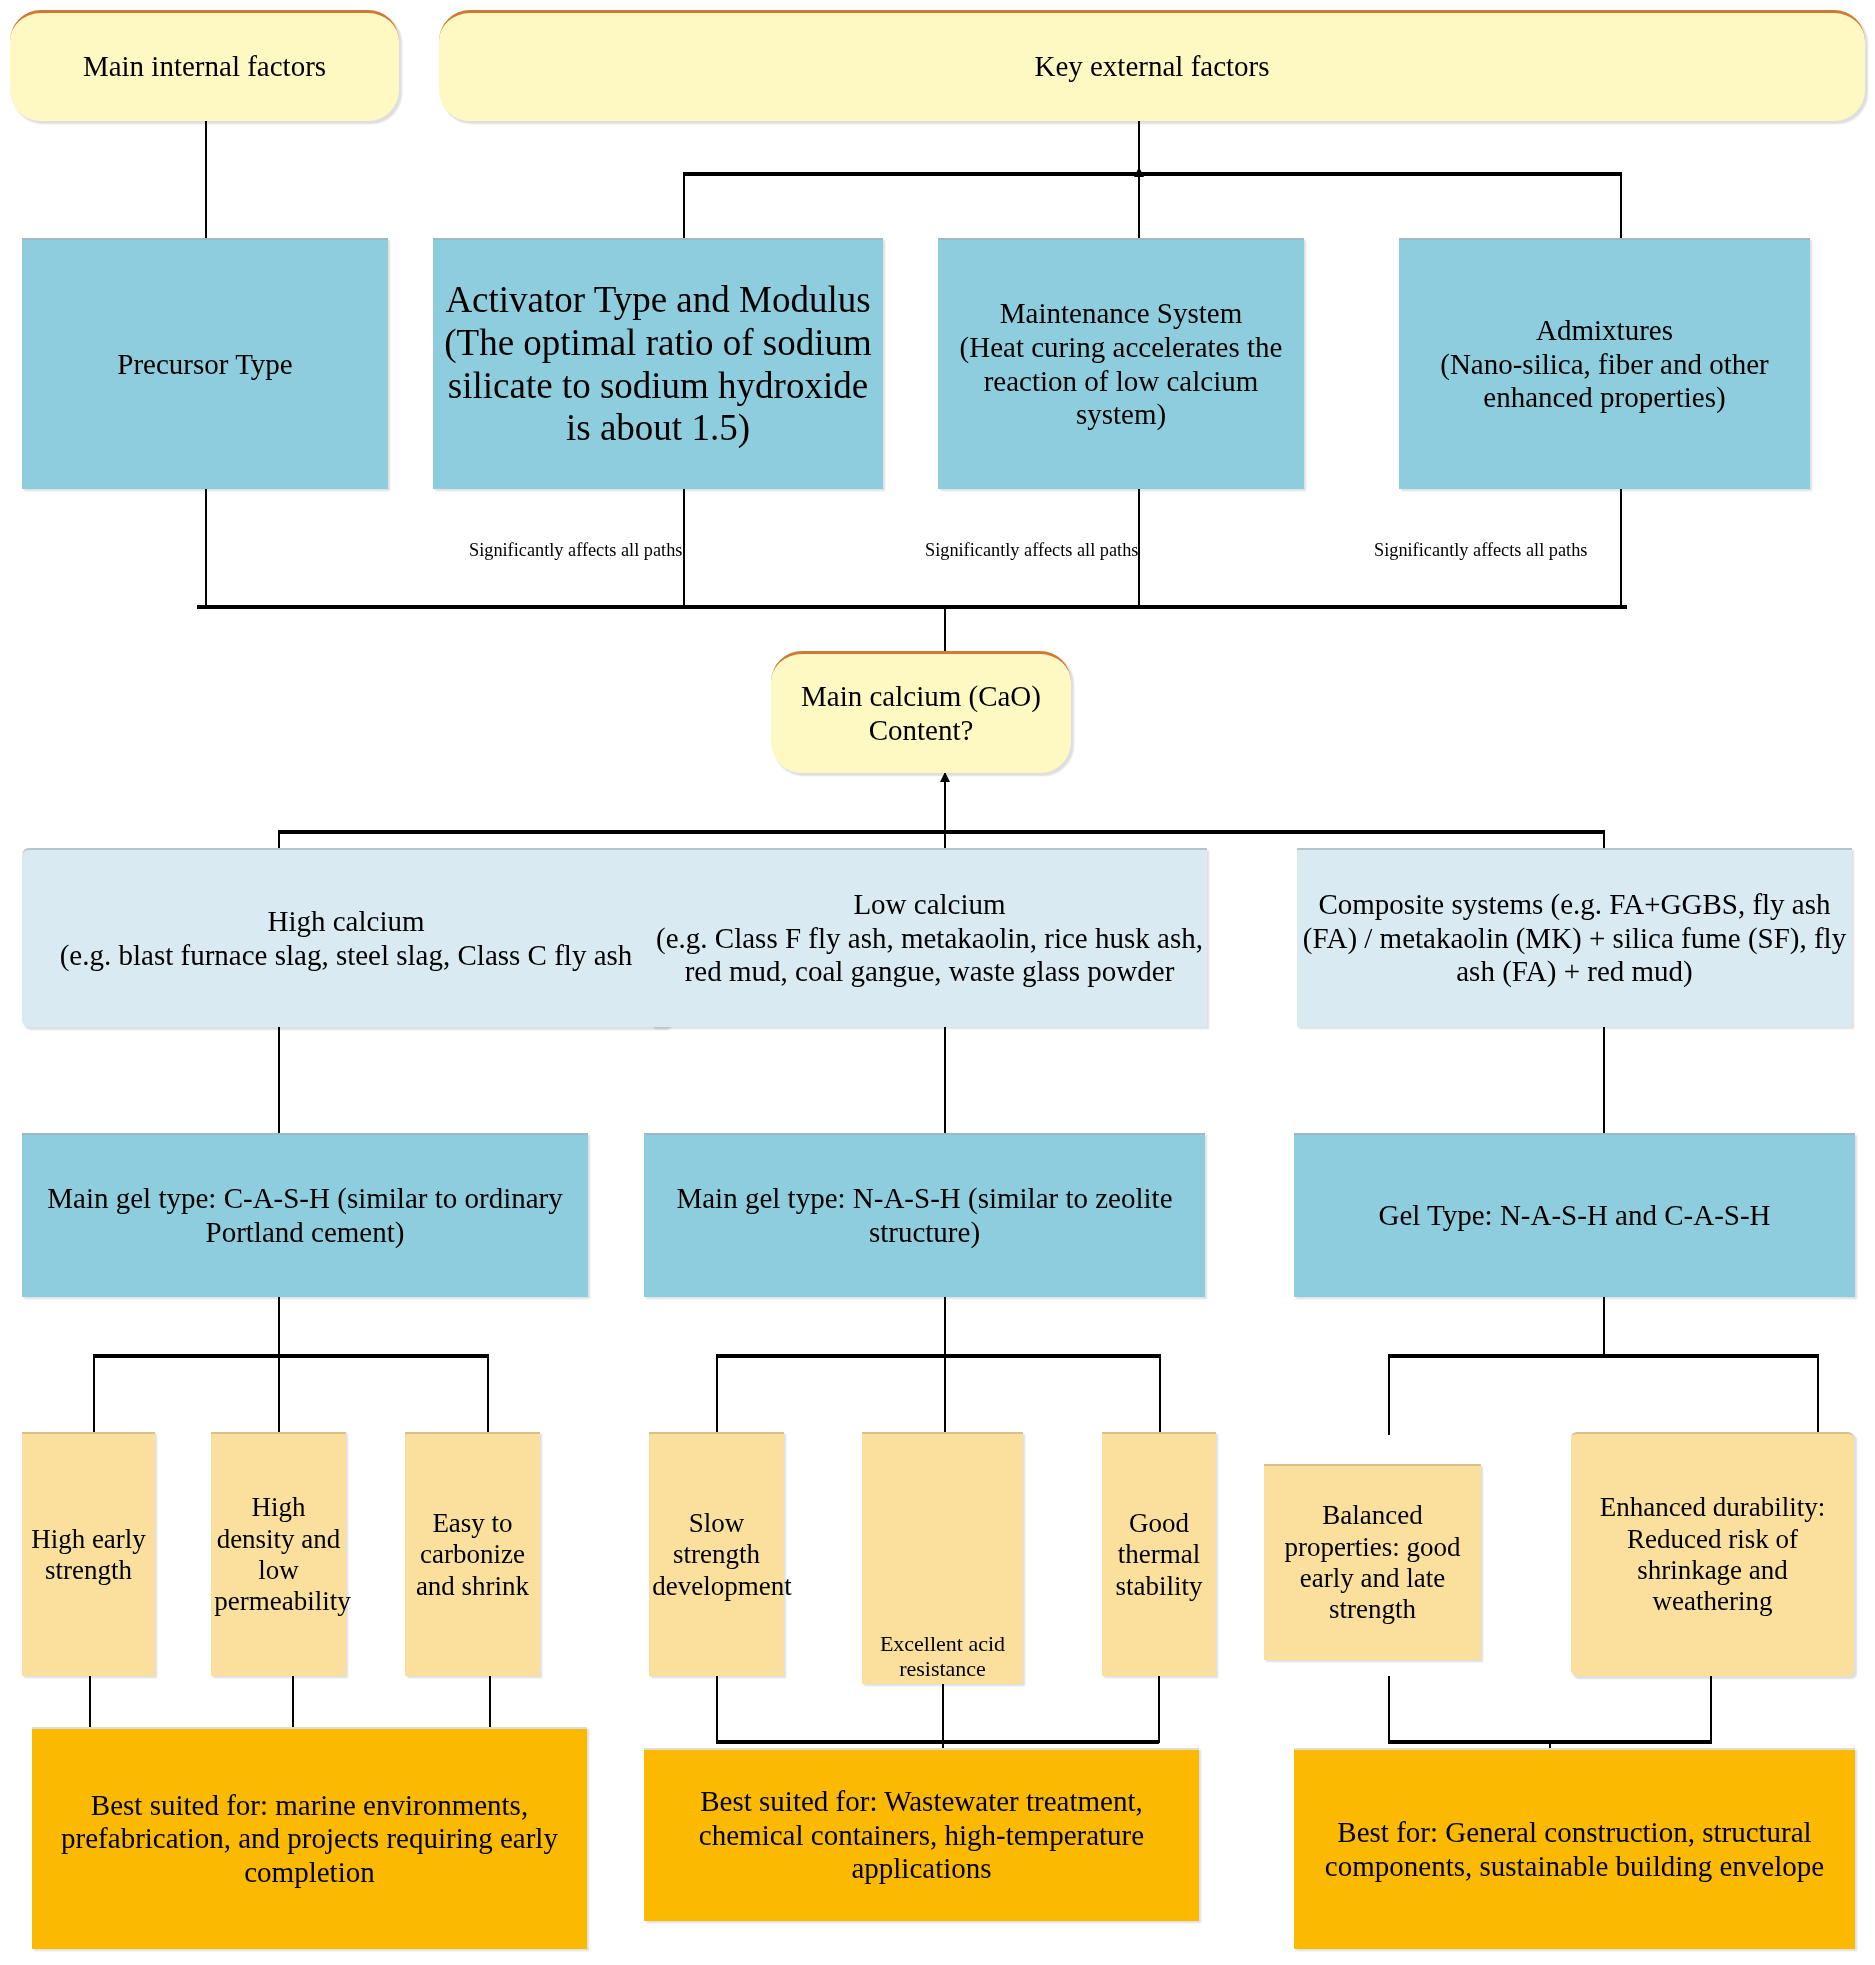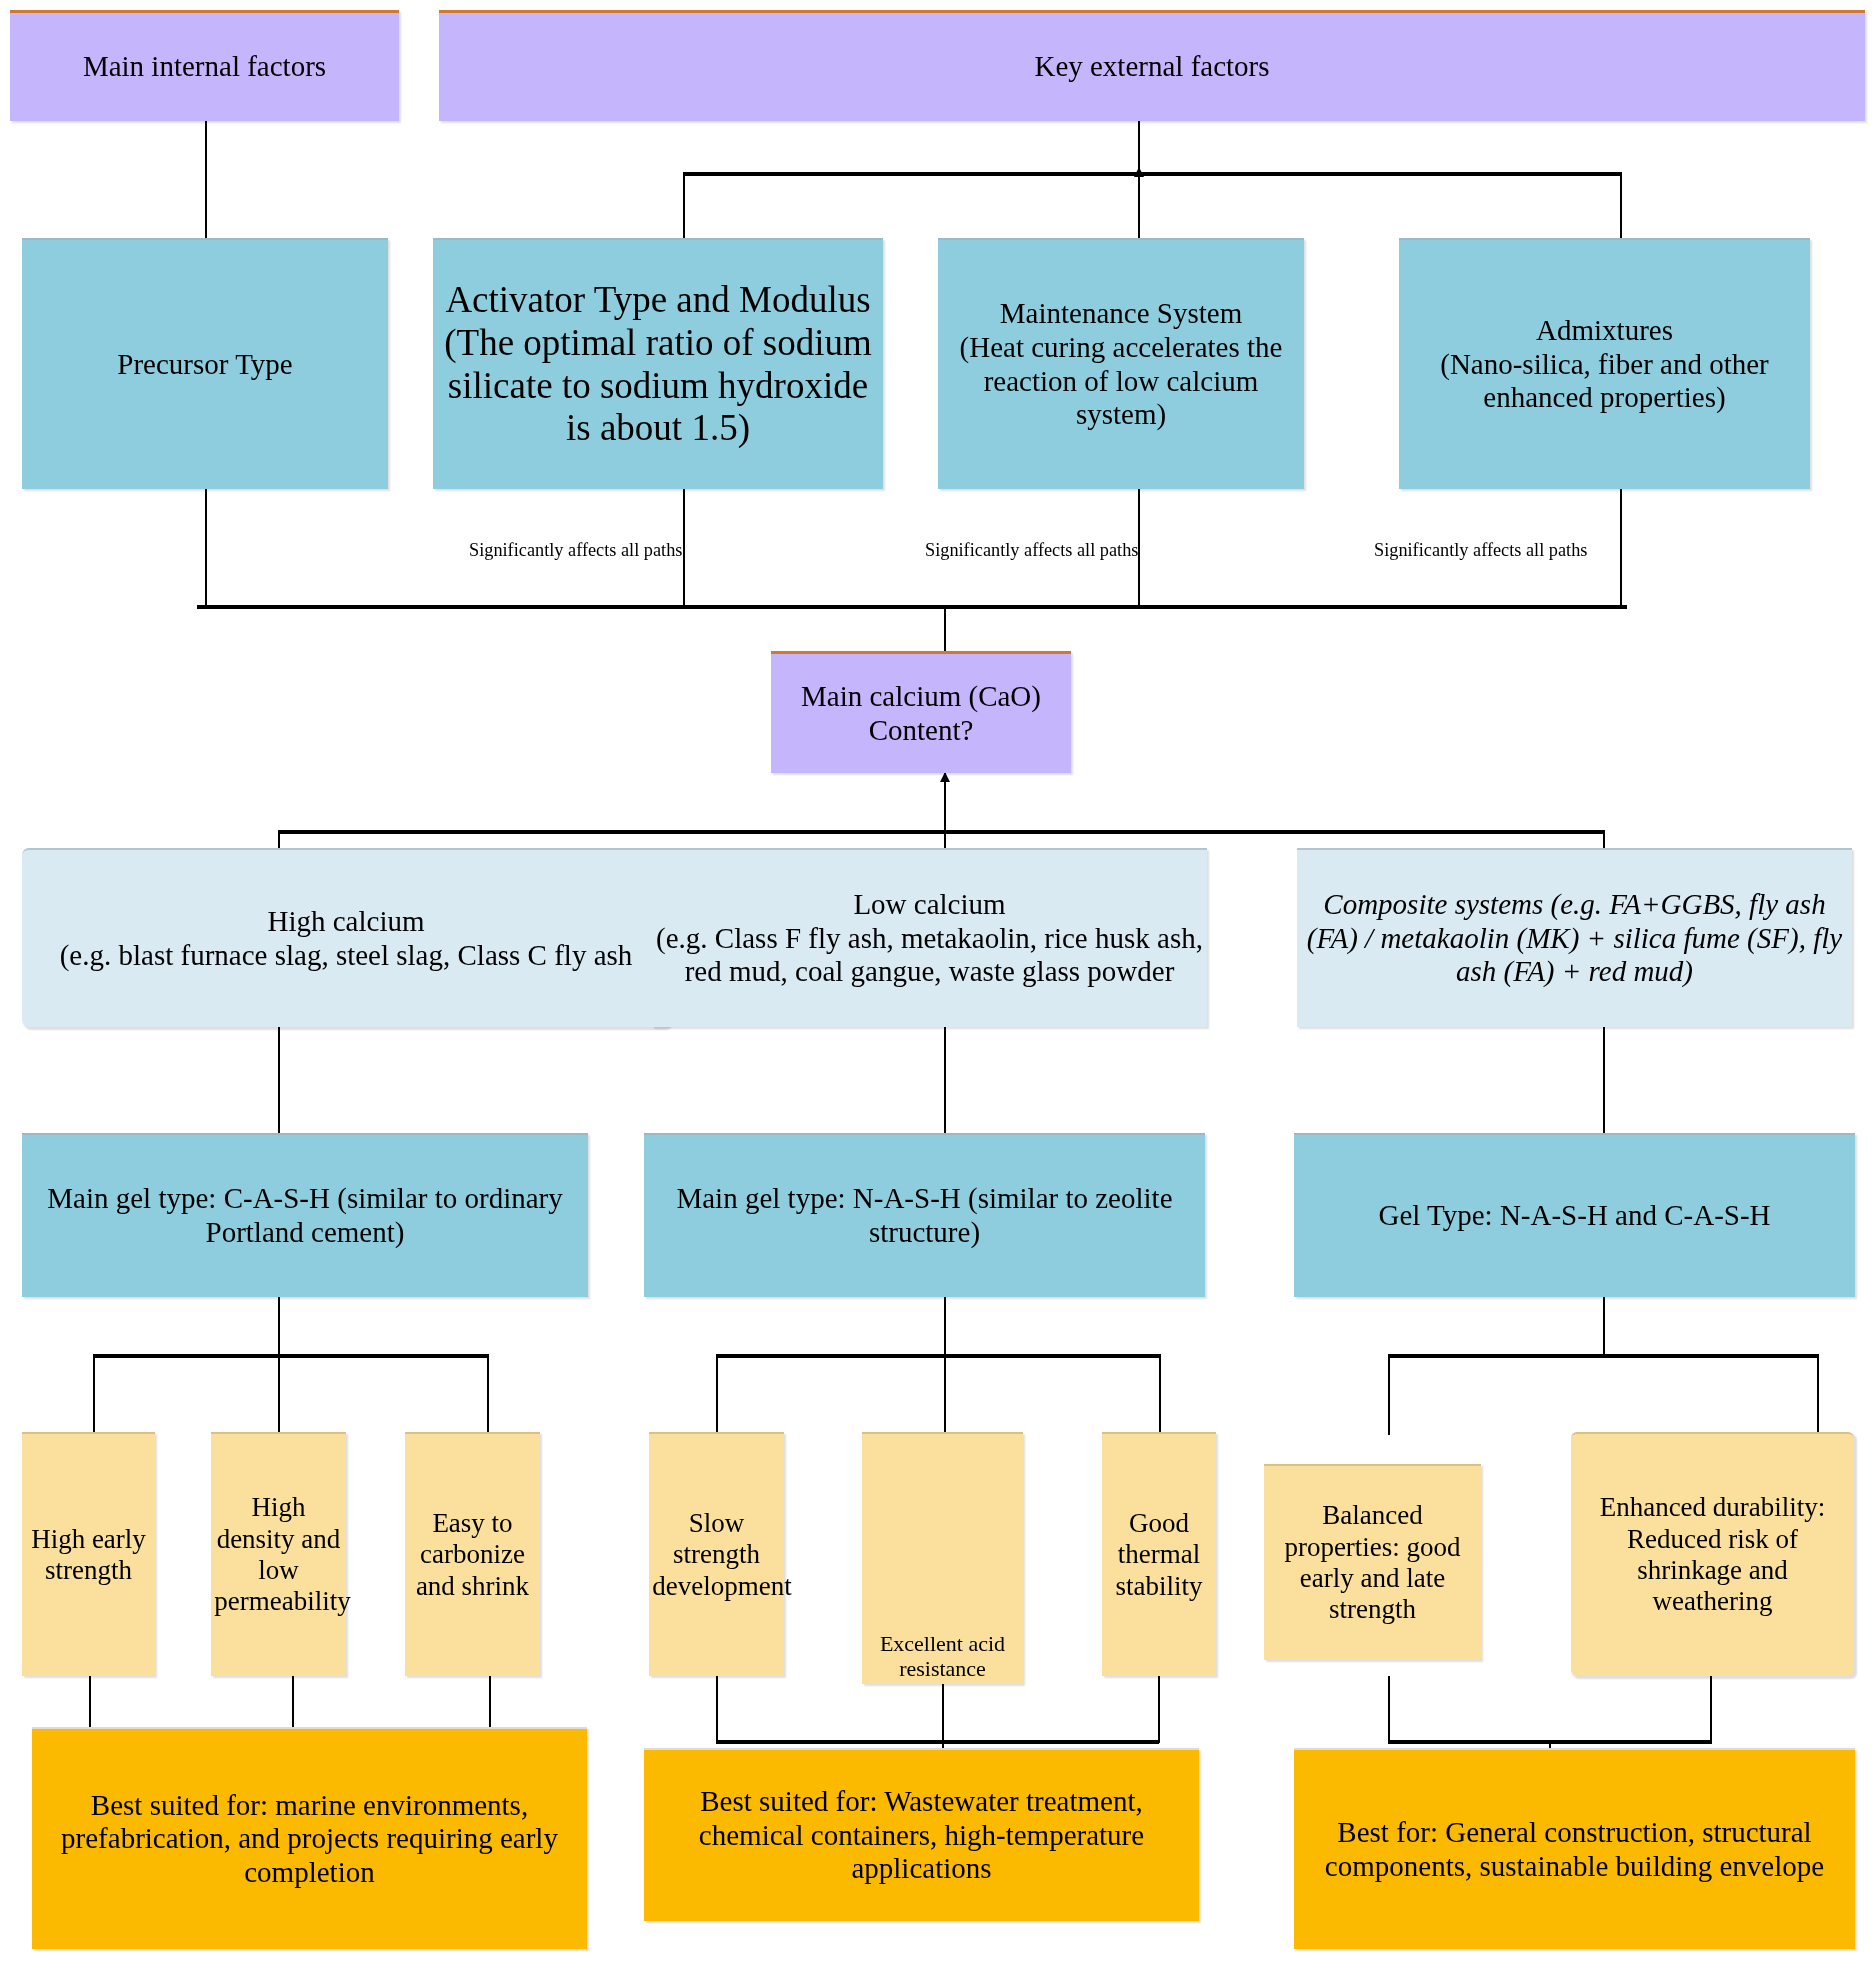--- a/index.html
+++ b/index.html
@@ -14,21 +14,21 @@
     justify-content:center;
     text-align:center;
     color:#000;
     line-height:1.16;
     padding:2.2px 3.3px;
     box-shadow:2.2px 2.2px 1.7px rgba(0,0,0,0.13);
     z-index:5;
   }
   .box > span{display:block;width:100%;}
 
-  .orange{background:#c4b5fd;border-top:3.3px solid #cf7a33;}
+  .orange{background:#fef9c3;border-top:3.3px solid #cf7a33;border-radius:31px;}
   .blue{background:#8ecddd;border-top:2.8px solid #9fb9c2;}
   .paleblue{background:#d9eaf2;border-top:2.8px solid #b5c3ca;}
   .yellow{background:#fbdf9d;border-top:2.2px solid #d8c089;}
   .gold{background:#fbb900;border-top:2.2px solid #e0dcd2;}
 
   .ln{position:absolute;background:#000;z-index:2;}
   .v{width:1.7px;}
   .hthick{height:3.9px;}
 
   .lbl{
@@ -115,21 +115,21 @@
   <div class="box paleblue" style="left:22px;top:848px;width:648px;height:179px;font-size:29px;border-radius:7px;">
     <span style="white-space:pre-line;">High calcium
 (e.g. blast furnace slag, steel slag, Class C fly ash</span>
   </div>
 
   <div class="box paleblue" style="left:652px;top:848px;width:555px;height:179px;font-size:29px;">
     <span style="white-space:pre-line;">Low calcium
 (e.g. Class F fly ash, metakaolin, rice husk ash, red mud, coal gangue, waste glass powder</span>
   </div>
 
-  <div class="box paleblue" style="left:1297px;top:848px;width:555px;height:179px;font-size:29px;font-style:italic;">
+  <div class="box paleblue" style="left:1297px;top:848px;width:555px;height:179px;font-size:29px;">
     <span style="white-space:pre-line;">Composite systems (e.g. FA+GGBS, fly ash (FA) / metakaolin (MK) + silica fume (SF), fly ash (FA) + red mud)</span>
   </div>
 
   <div class="ln v" style="left:278px;top:1027px;height:111px;"></div>
   <div class="ln v" style="left:944px;top:1027px;height:111px;"></div>
   <div class="ln v" style="left:1603px;top:1027px;height:111px;"></div>
 
   <div class="box blue" style="left:22px;top:1133px;width:566px;height:164px;font-size:29px;">
     <span>Main gel type: C-A-S-H (similar to ordinary Portland cement)</span>
   </div>

